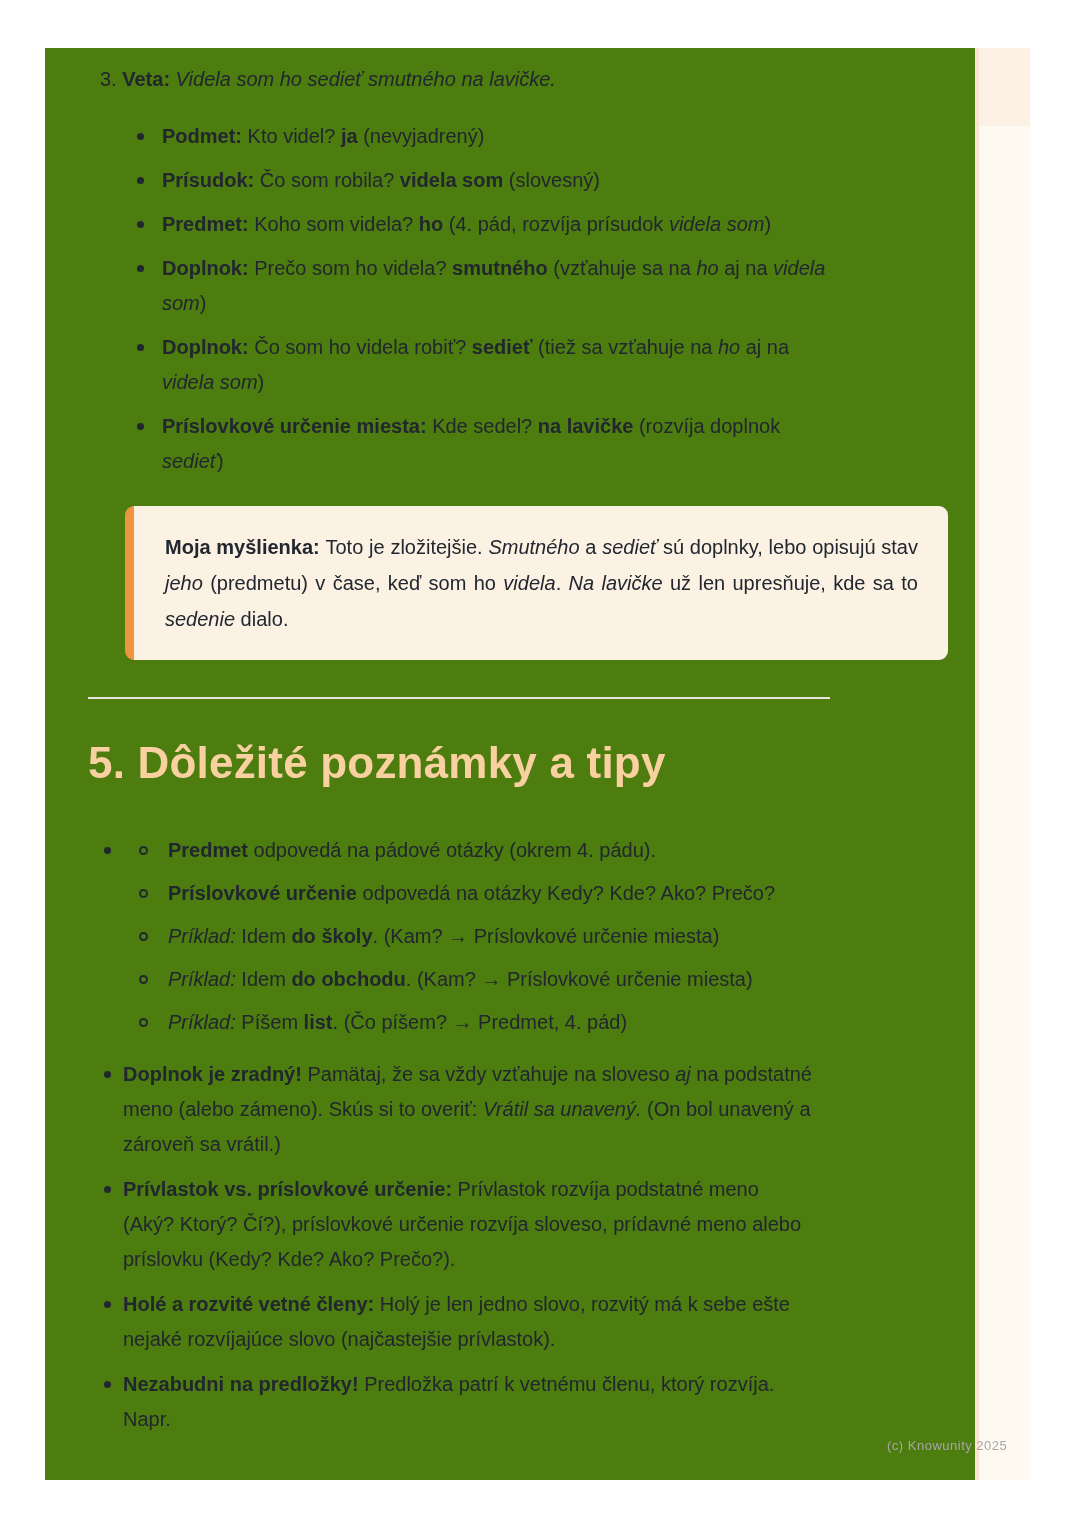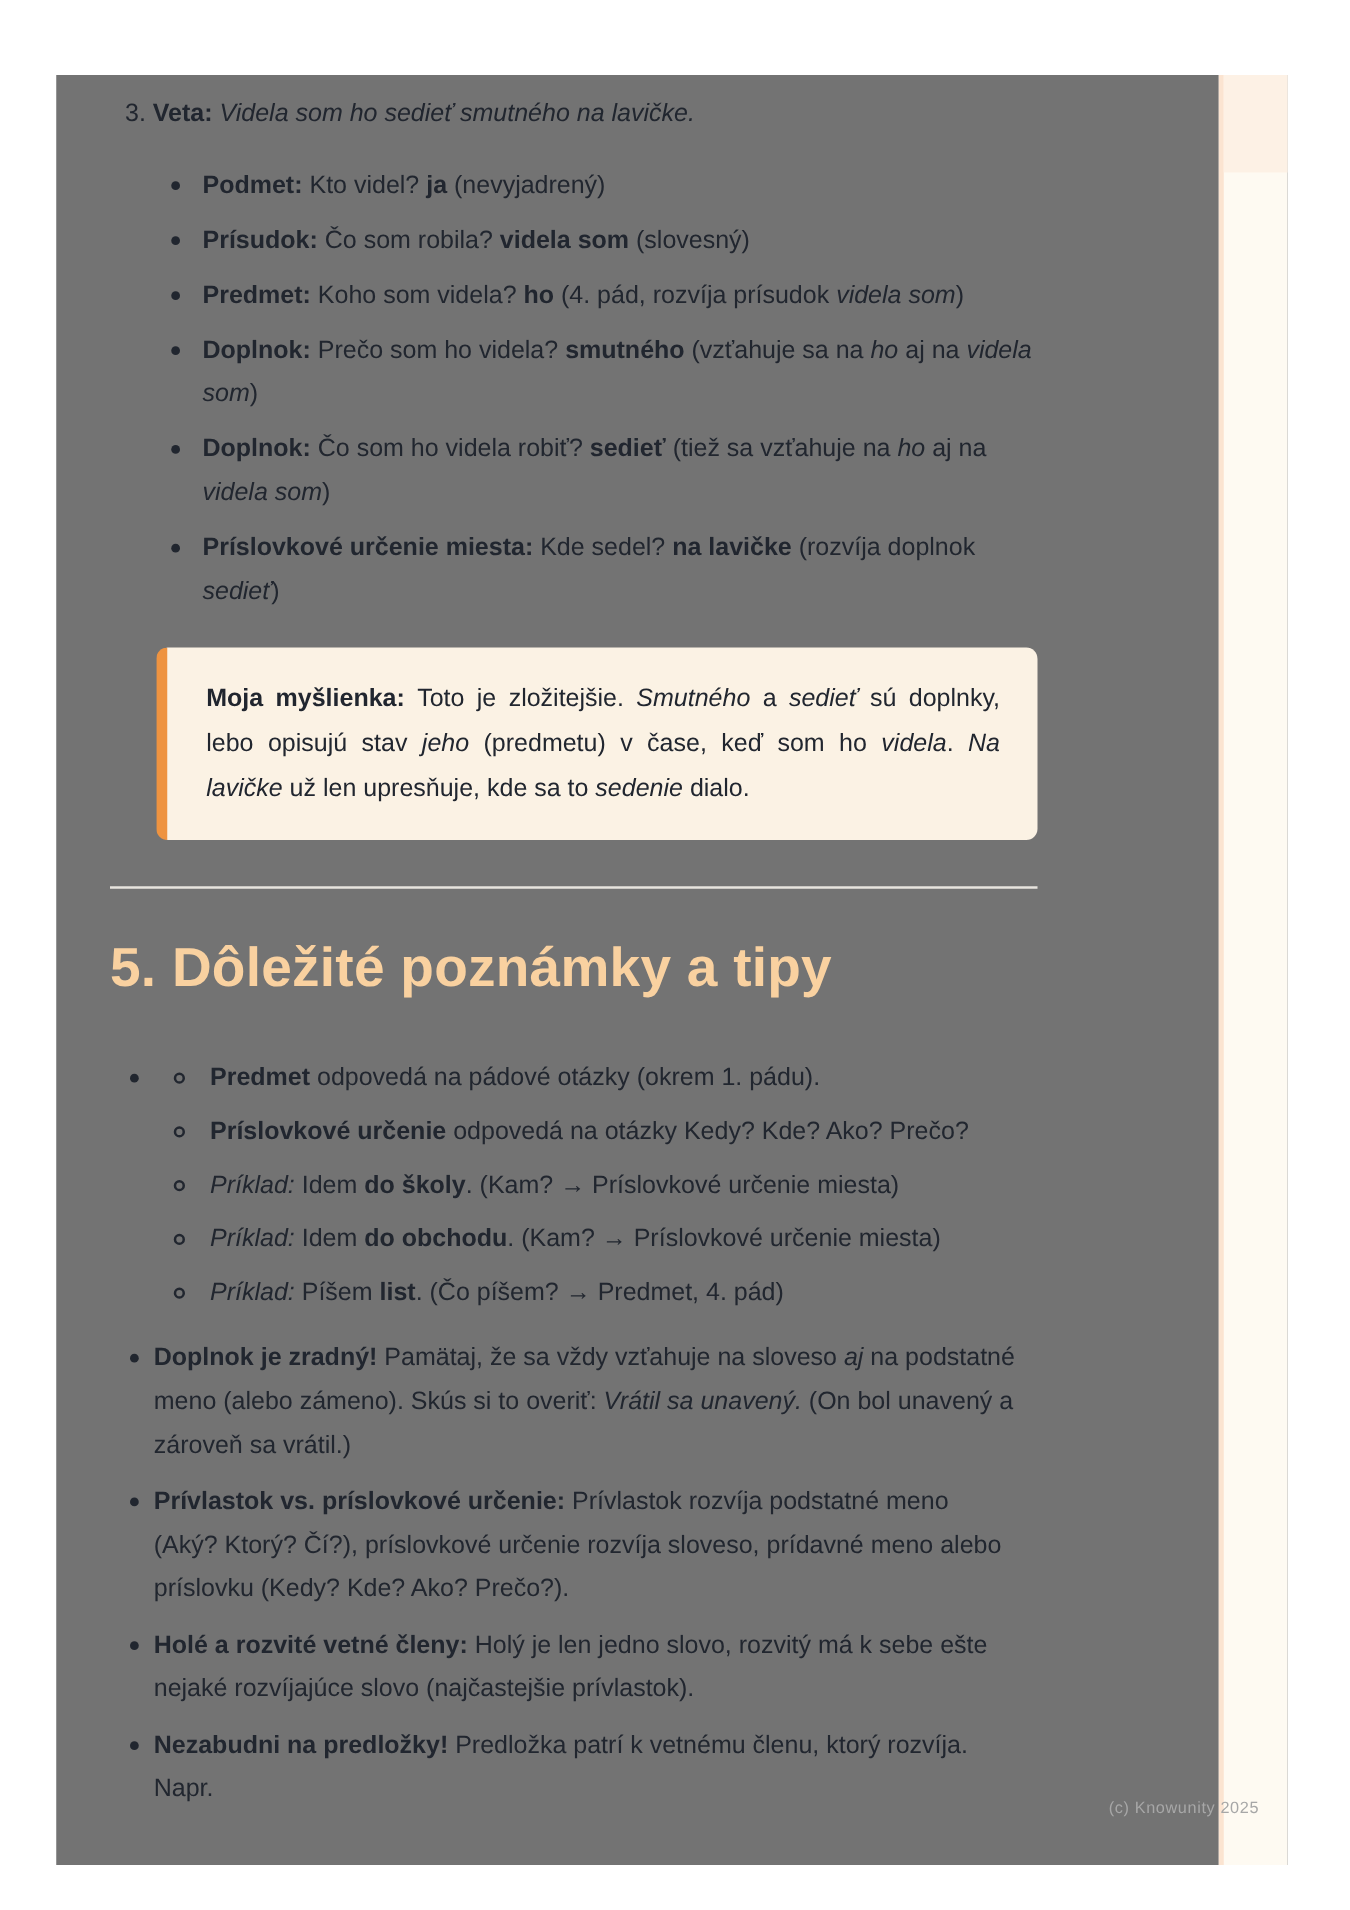--- a/index.html
+++ b/index.html
@@ -7,43 +7,43 @@
     width: 1080px; height: 1528px;
     background: #ffffff;
     overflow: hidden;
     font-family: "Liberation Sans", sans-serif;
     color: #21262f;
     font-size: 20px;
     line-height: 35px;
   }
   .page {
     position: absolute;
-    left: 45px; top: 60px;
+    left: 45px; top: 48px;
     width: 985px; height: 1432px;
-    background: #737373;
+    background: #4d7c0f;
   }
   .content {
     position: relative;
     padding: 14px 0 0 43px;
     width: 742px;
   }
   .num-item { margin: 0 0 22px 12px; }
 
   ul { list-style: none; margin: 0; padding: 0; }
 
   .list1 { padding-left: 74px; }
   .list1 > li { position: relative; margin-bottom: 9px; max-width: 668px; }
   .list1 > li::before {
     content: ""; position: absolute; left: -25px; top: 14px;
     width: 7px; height: 7px; border-radius: 50%; background: #21262f;
   }
 
   .callout {
     margin: 27px 0 0 37px;
-    width: 705px;
+    width: 823px;
     box-sizing: border-box;
     background: #fbf2e4;
     border-left: 9px solid #ee9340;
     border-radius: 9px;
     padding: 23px 30px 23px 31px;
   }
   .callout p { margin: 0; line-height: 36px; text-align: justify; }
 
   .divider {
     border: none;
@@ -118,21 +118,21 @@
     <aside class="callout">
       <p><span class="b">Moja myšlienka: </span><span>Toto je zložitejšie. </span><span class="i">Smutného</span><span> a </span><span class="i">sedieť</span><span> sú doplnky, lebo opisujú stav </span><span class="i">jeho</span><span> (predmetu) v čase, keď som ho </span><span class="i">videla</span><span>. </span><span class="i">Na lavičke</span><span> už len upresňuje, kde sa to </span><span class="i">sedenie</span><span> dialo.</span></p>
     </aside>
 
     <hr class="divider">
 
     <h2 class="section-heading">5. Dôležité poznámky a tipy</h2>
 
     <ul class="list2 bullets">
         <li><ul class="subs">
-            <li><span class="b">Predmet</span><span> odpovedá na pádové otázky (okrem 1. pádu).</span></li>
+            <li><span class="b">Predmet</span><span> odpovedá na pádové otázky (okrem 4. pádu).</span></li>
             <li><span class="b">Príslovkové určenie</span><span> odpovedá na otázky Kedy? Kde? Ako? Prečo?</span></li>
             <li><span class="i">Príklad:</span><span> Idem </span><span class="b">do školy</span><span>. (Kam? → Príslovkové určenie miesta)</span></li>
             <li><span class="i">Príklad:</span><span> Idem </span><span class="b">do obchodu</span><span>. (Kam? → Príslovkové určenie miesta)</span></li>
             <li><span class="i">Príklad:</span><span> Píšem </span><span class="b">list</span><span>. (Čo píšem? → Predmet, 4. pád)</span></li>
           </ul></li>
         <li><span class="b">Doplnok je zradný!</span><span> Pamätaj, že sa vždy vzťahuje na sloveso </span><span class="i">aj</span><span> na podstatné meno (alebo zámeno). Skús si to overiť: </span><span class="i">Vrátil sa unavený.</span><span> (On bol unavený a zároveň sa vrátil.)</span></li>
         <li><span class="b">Prívlastok vs. príslovkové určenie:</span><span> Prívlastok rozvíja podstatné meno (Aký? Ktorý? Čí?), príslovkové určenie rozvíja sloveso, prídavné meno alebo príslovku (Kedy? Kde? Ako? Prečo?).</span></li>
         <li><span class="b">Holé a rozvité vetné členy:</span><span> Holý je len jedno slovo, rozvitý má k sebe ešte nejaké rozvíjajúce slovo (najčastejšie prívlastok).</span></li>
         <li><span class="b">Nezabudni na predložky!</span><span> Predložka patrí k vetnému členu, ktorý rozvíja. Napr. </span></li>
       </ul>

